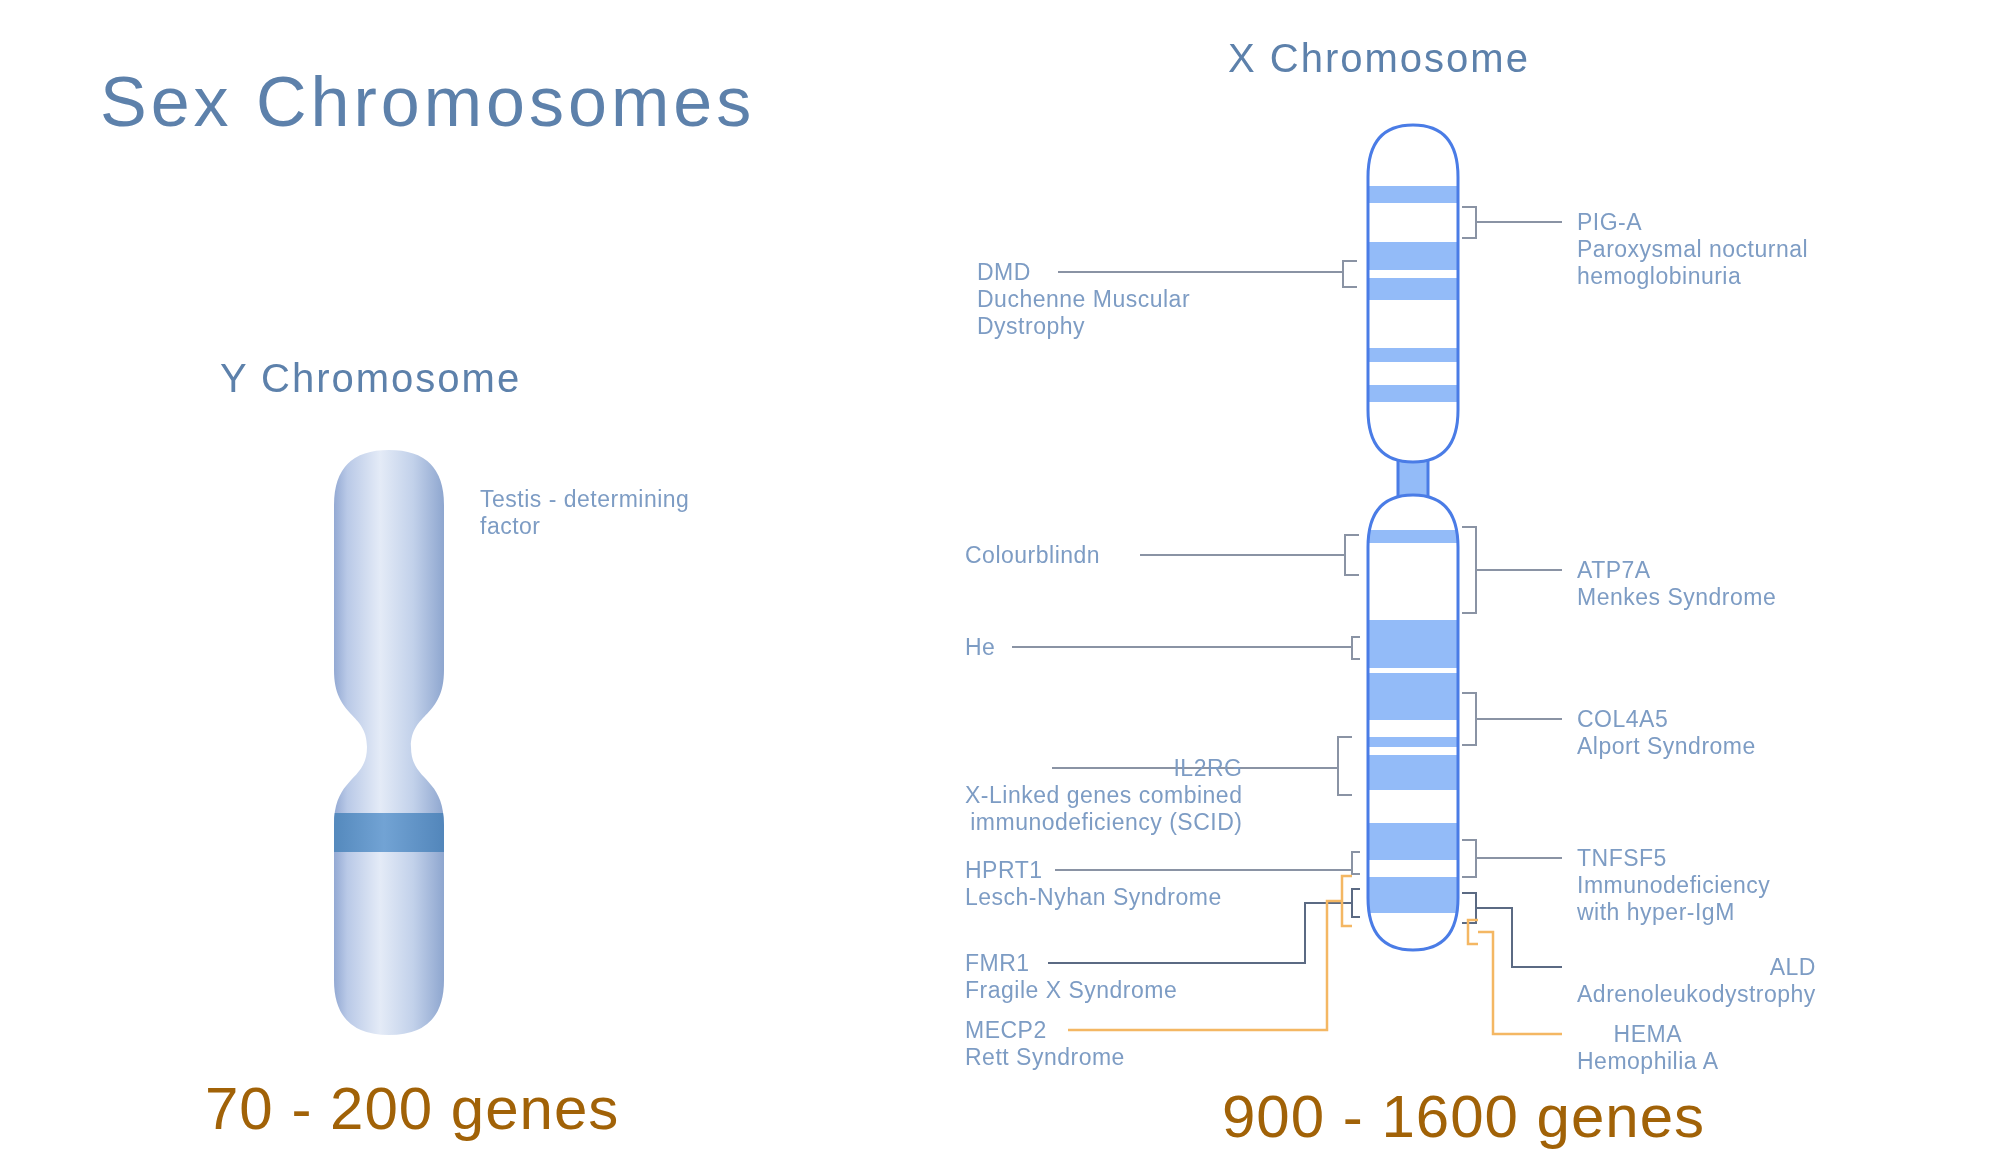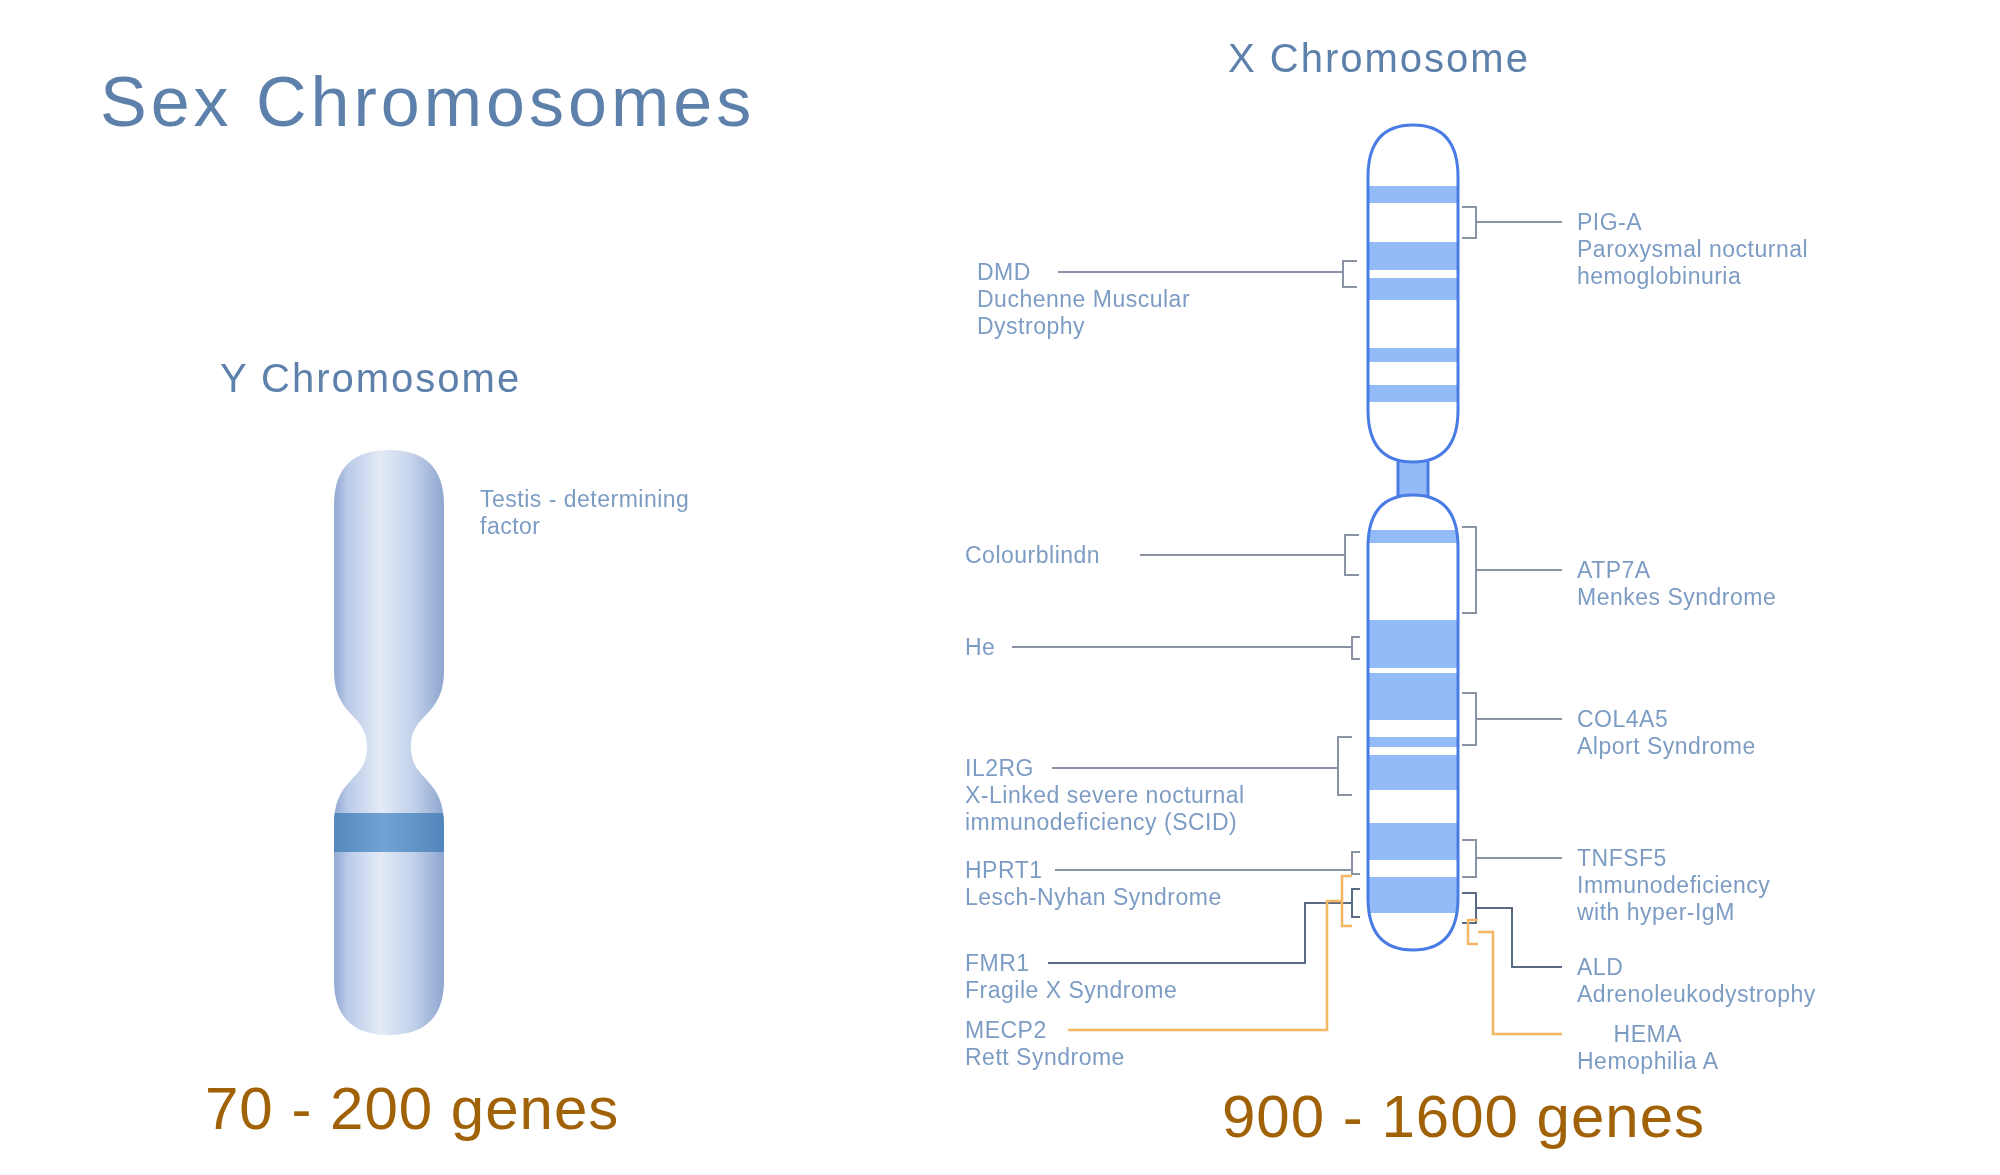--- a/index.html
+++ b/index.html
@@ -142,23 +142,23 @@
     <div>DMD</div>
     <div>Duchenne Muscular</div>
     <div>Dystrophy</div>
   </div>
   <div class="label" style="left:965px;top:542px;">
     <div>Colourblindn</div>
   </div>
   <div class="label" style="left:965px;top:634px;">
     <div>He</div>
   </div>
-  <div class="label" style="left:965px;top:755px;">
+  <div class="label" style="left:965px;top:755px;text-align:right;">
     <div>IL2RG</div>
-    <div>X-Linked severe nocturnal</div>
+    <div>X-Linked genes combined</div>
     <div>immunodeficiency (SCID)</div>
   </div>
   <div class="label" style="left:965px;top:857px;">
     <div>HPRT1</div>
     <div>Lesch-Nyhan Syndrome</div>
   </div>
   <div class="label" style="left:965px;top:950px;">
     <div>FMR1</div>
     <div>Fragile X Syndrome</div>
   </div>
@@ -178,21 +178,21 @@
   </div>
   <div class="label" style="left:1577px;top:706px;">
     <div>COL4A5</div>
     <div>Alport Syndrome</div>
   </div>
   <div class="label" style="left:1577px;top:845px;">
     <div>TNFSF5</div>
     <div>Immunodeficiency</div>
     <div>with hyper-IgM</div>
   </div>
-  <div class="label" style="left:1577px;top:954px;">
+  <div class="label" style="left:1577px;top:954px;text-align:right;">
     <div>ALD</div>
     <div>Adrenoleukodystrophy</div>
   </div>
   <div class="label" style="left:1577px;top:1021px;text-align:center;">
     <div>HEMA</div>
     <div>Hemophilia A</div>
   </div>
 
   <div class="gene-count" style="left:205px;top:1074px;">70 - 200 genes</div>
   <div class="gene-count" style="left:1222px;top:1082px;">900 - 1600 genes</div>

